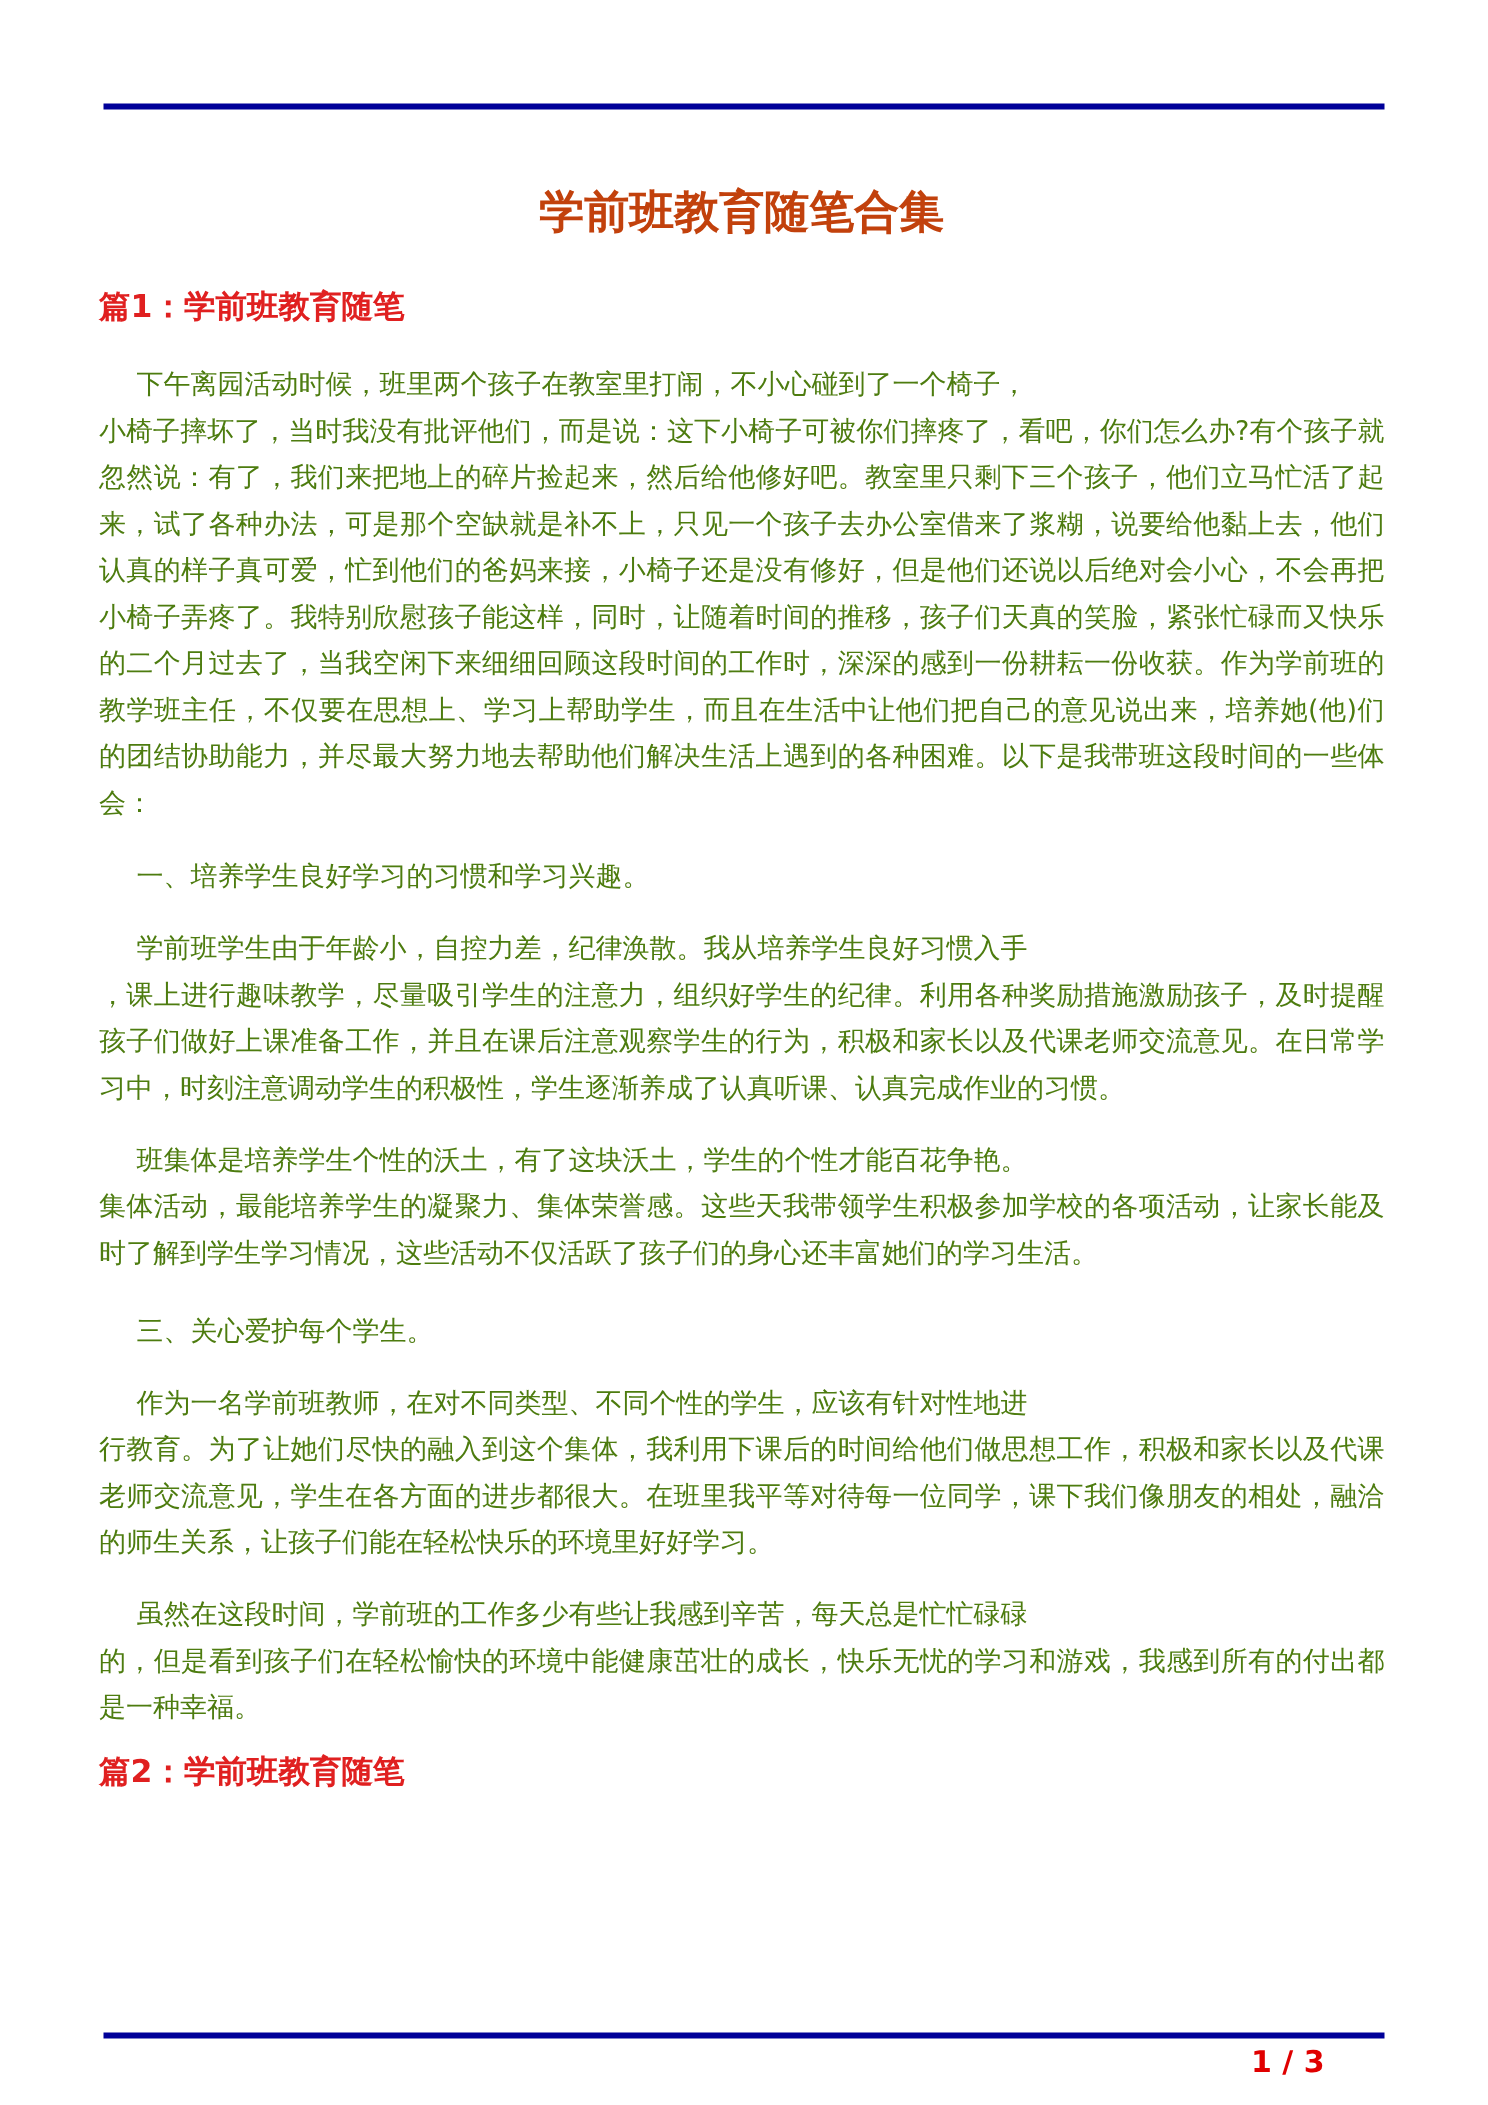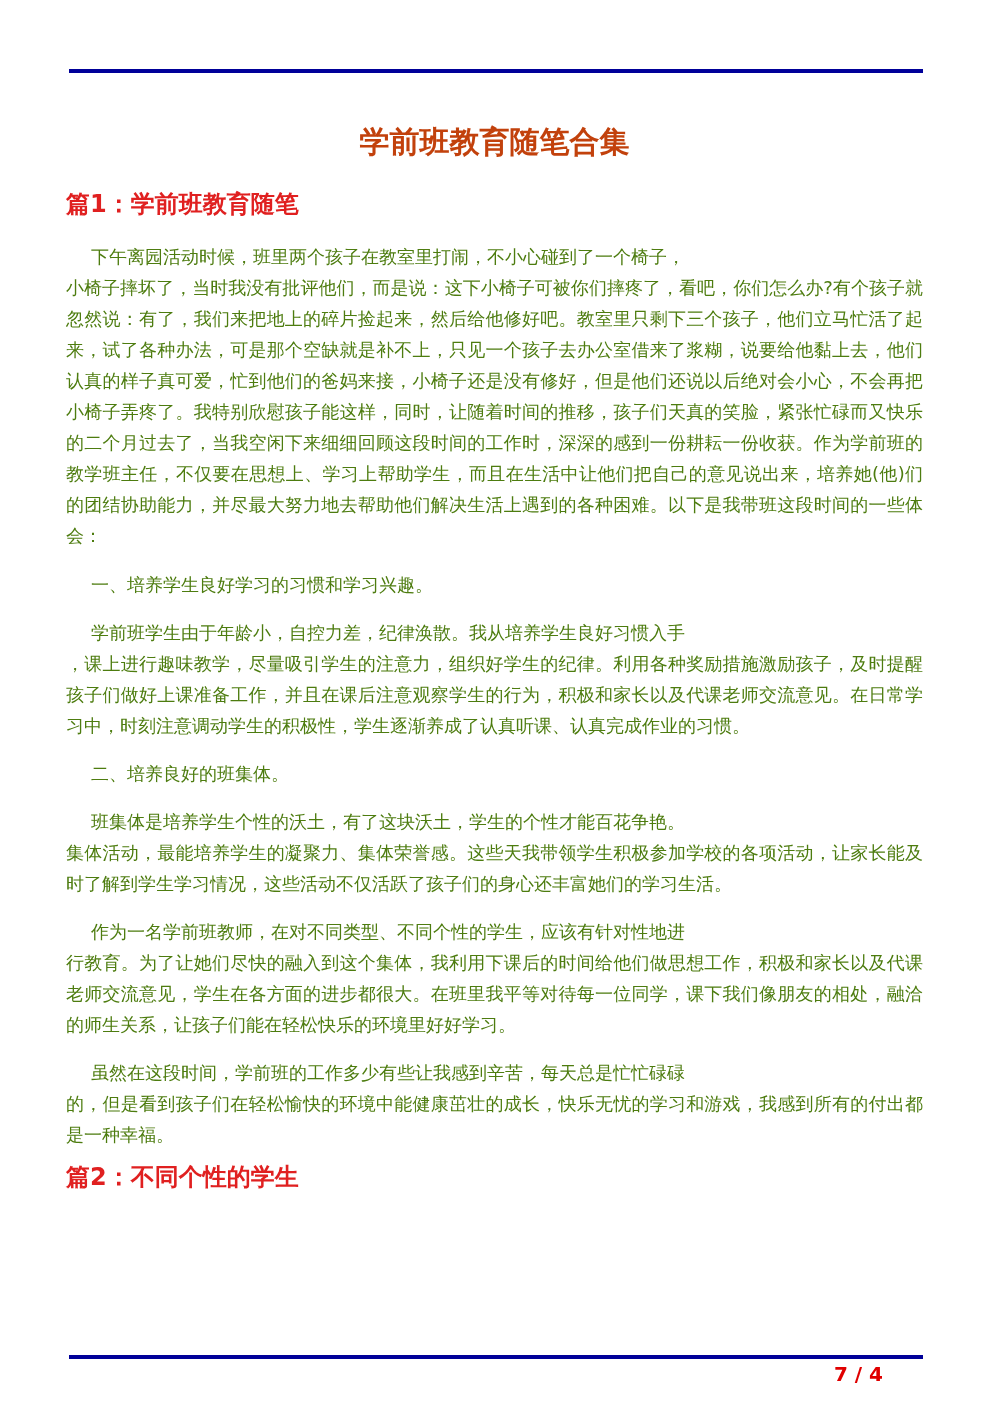--- a/index.html
+++ b/index.html
@@ -33,21 +33,21 @@
   .doc-title {
     margin: 50px 0 0 0;
     font-size: 30px;
     line-height: 38px;
     font-weight: 700;
     text-align: center;
     color: #c2410c;
   }
   .heading-red {
     margin: 28px 0 0 0;
-    font-size: 24px;
+    font-size: 21px;
     line-height: 30px;
     font-weight: 700;
     color: #e02020;
   }
   .heading-red.second {
     margin-top: 12px;
   }
   .para {
     margin: 22px 0 0 0;
     font-size: 18px;
@@ -98,31 +98,31 @@
   <h2 class="heading-red">篇1：学前班教育随笔</h2>
 
   <p class="para">下午离园活动时候，班里两个孩子在教室里打闹，不小心碰到了一个椅子，
 小椅子摔坏了，当时我没有批评他们，而是说：这下小椅子可被你们摔疼了，看吧，你们怎么办?有个孩子就忽然说：有了，我们来把地上的碎片捡起来，然后给他修好吧。教室里只剩下三个孩子，他们立马忙活了起来，试了各种办法，可是那个空缺就是补不上，只见一个孩子去办公室借来了浆糊，说要给他黏上去，他们认真的样子真可爱，忙到他们的爸妈来接，小椅子还是没有修好，但是他们还说以后绝对会小心，不会再把小椅子弄疼了。我特别欣慰孩子能这样，同时，让随着时间的推移，孩子们天真的笑脸，紧张忙碌而又快乐的二个月过去了，当我空闲下来细细回顾这段时间的工作时，深深的感到一份耕耘一份收获。作为学前班的教学班主任，不仅要在思想上、学习上帮助学生，而且在生活中让他们把自己的意见说出来，培养她(他)们的团结协助能力，并尽最大努力地去帮助他们解决生活上遇到的各种困难。以下是我带班这段时间的一些体会：</p>
 
   <p class="subhead">一、培养学生良好学习的习惯和学习兴趣。</p>
 
   <p class="para tight">学前班学生由于年龄小，自控力差，纪律涣散。我从培养学生良好习惯入手
 ，课上进行趣味教学，尽量吸引学生的注意力，组织好学生的纪律。利用各种奖励措施激励孩子，及时提醒孩子们做好上课准备工作，并且在课后注意观察学生的行为，积极和家长以及代课老师交流意见。在日常学习中，时刻注意调动学生的积极性，学生逐渐养成了认真听课、认真完成作业的习惯。</p>
 
-  <p class="subhead s2">二、培养良好的班集体。</p>
 
   <p class="para tight">班集体是培养学生个性的沃土，有了这块沃土，学生的个性才能百花争艳。
 集体活动，最能培养学生的凝聚力、集体荣誉感。这些天我带领学生积极参加学校的各项活动，让家长能及时了解到学生学习情况，这些活动不仅活跃了孩子们的身心还丰富她们的学习生活。</p>
 
+  <p class="subhead s3">三、关心爱护每个学生。</p>
 
   <p class="para tight">作为一名学前班教师，在对不同类型、不同个性的学生，应该有针对性地进
 行教育。为了让她们尽快的融入到这个集体，我利用下课后的时间给他们做思想工作，积极和家长以及代课老师交流意见，学生在各方面的进步都很大。在班里我平等对待每一位同学，课下我们像朋友的相处，融洽的师生关系，让孩子们能在轻松快乐的环境里好好学习。</p>
 
   <p class="para tight">虽然在这段时间，学前班的工作多少有些让我感到辛苦，每天总是忙忙碌碌
 的，但是看到孩子们在轻松愉快的环境中能健康茁壮的成长，快乐无忧的学习和游戏，我感到所有的付出都是一种幸福。</p>
 
-  <h2 class="heading-red second">篇2：不同个性的学生</h2>
+  <h2 class="heading-red second">篇2：学前班教育随笔</h2>
 </div>
 
 <div class="footer">
   <div class="rule rule-bottom"></div>
-  <div class="page-number">7 / 4</div>
+  <div class="page-number">1 / 3</div>
 </div>
 
 </body></html>

